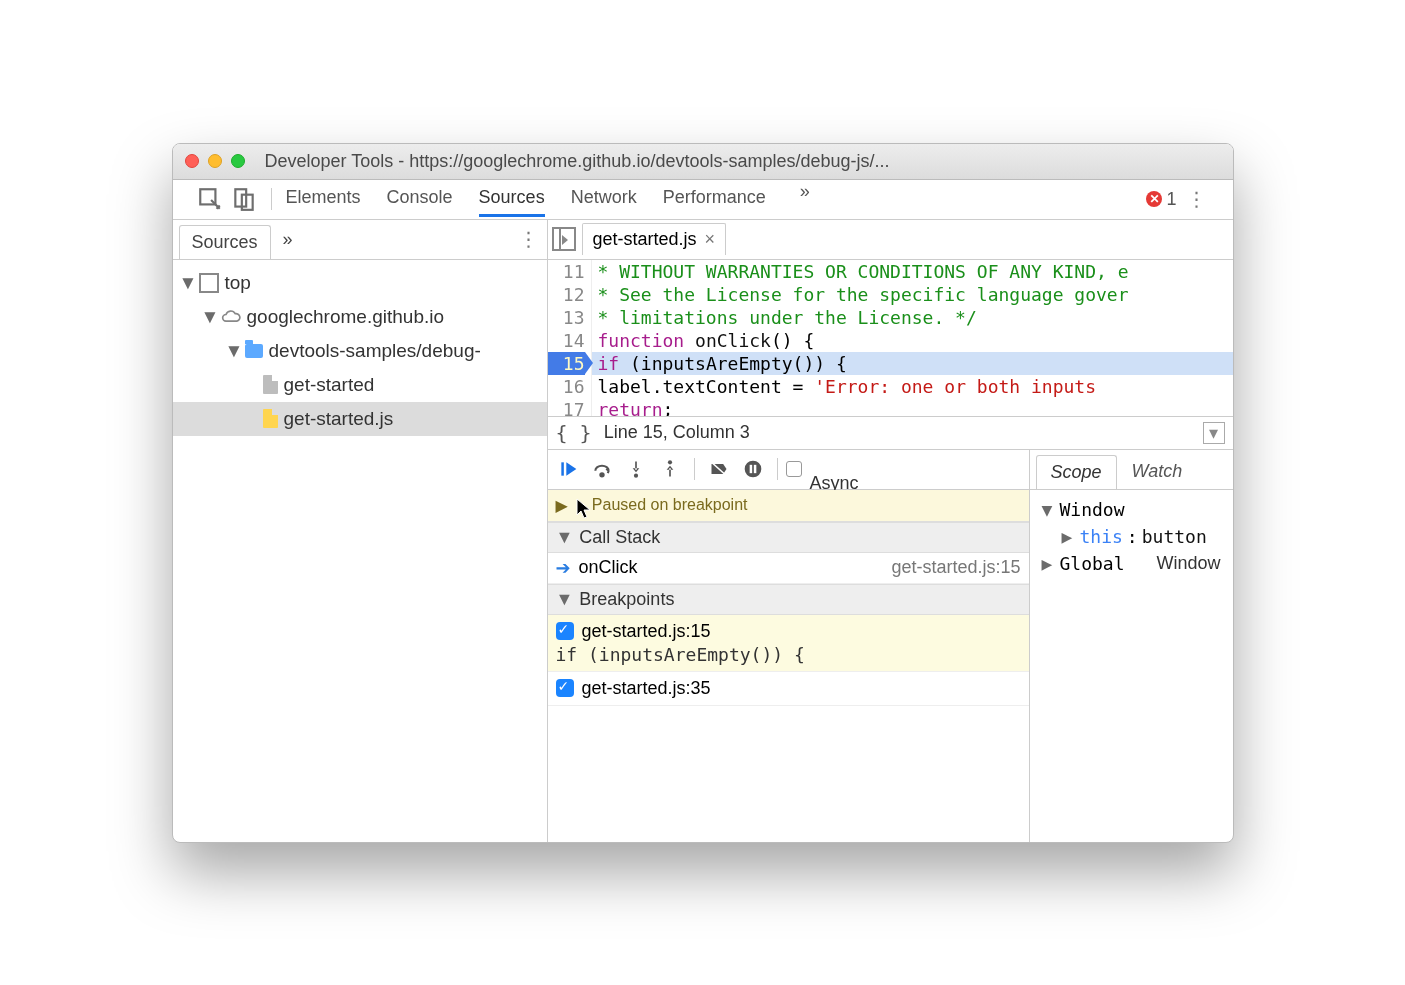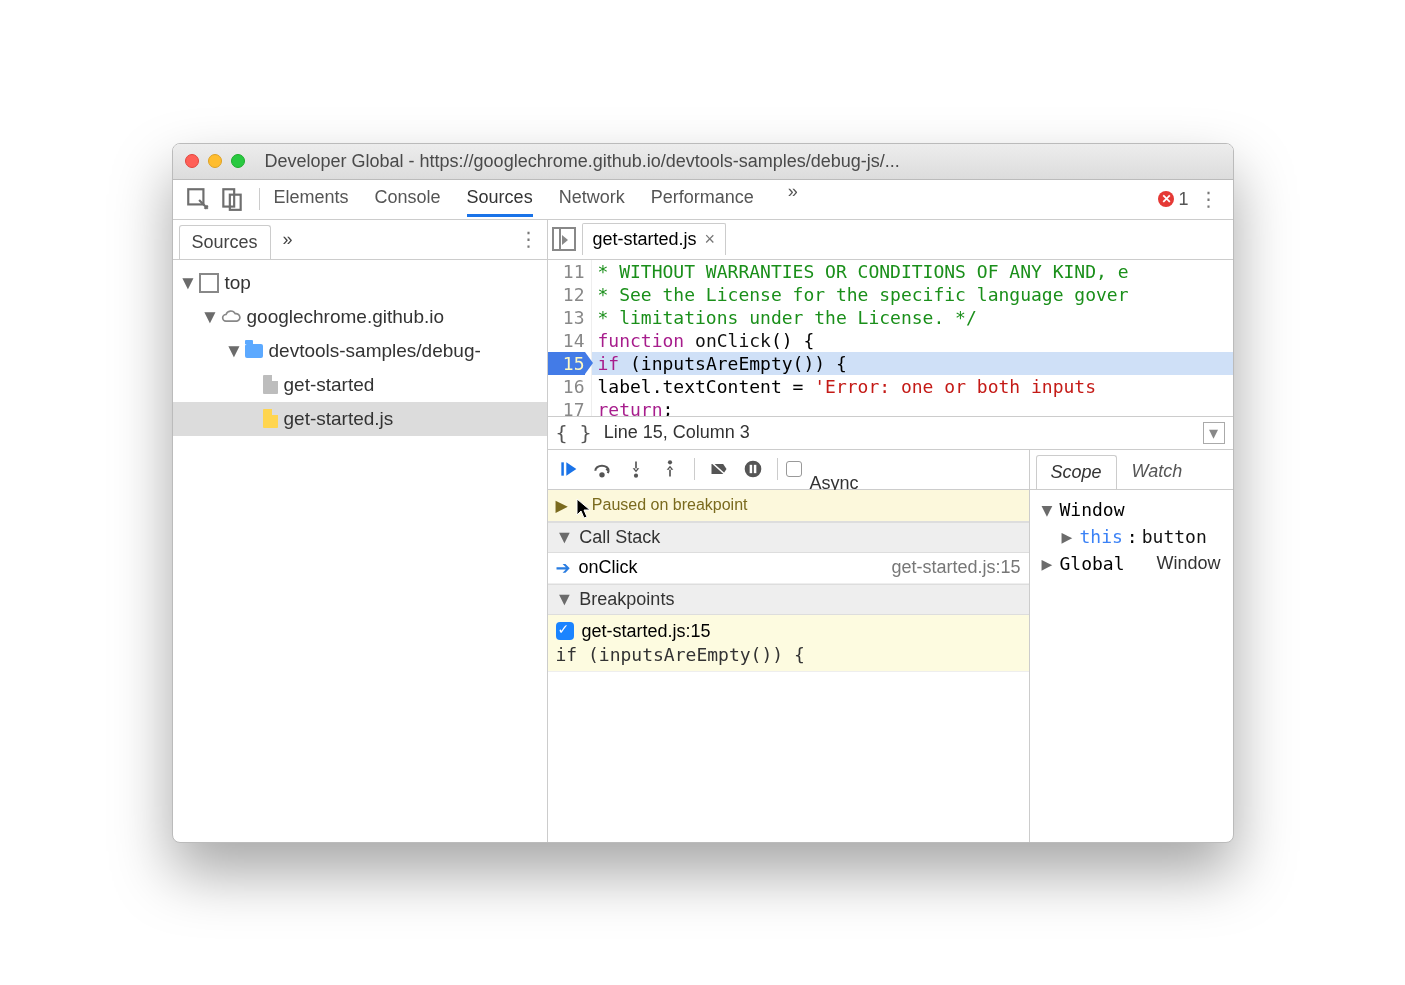--- a/index.html
+++ b/index.html
@@ -38,21 +38,21 @@
   .yellow { background:#ffbd2e; border:1px solid #dea123; }
   .green { background:#28c940; border:1px solid #1dad2b; }
   .title { font-size: 18px; color:#4a4a4a; white-space: nowrap; overflow: hidden; }
   .toolbar {
     height: 40px;
     border-bottom: 1px solid #ccc;
     display: flex;
     align-items: center;
     font-size: 18px;
     color: #555;
-    padding: 0 12px;
+    padding: 0 24px;
     gap: 8px;
   }
   .tb-icon { width: 26px; height: 26px; display:flex; align-items:center; justify-content:center; color:#6e6e6e; }
   .tb-sep { width:1px; height:22px; background:#ccc; margin:0 6px; }
   .tabs { display:flex; gap:26px; flex:1; }
   .tab { color:#555; cursor:pointer; padding:6px 0; }
   .tab.active { color:#333; border-bottom:3px solid #1a73e8; }
   .chevrons { color:#555; margin-left:8px; }
   .errbadge { display:flex; align-items:center; gap:4px; margin-left:auto; font-size:18px; }
   .errbadge .dot { width:16px; height:16px; border-radius:50%; background:#e53935; color:#fff; font-size:12px; display:flex; align-items:center; justify-content:center; font-weight:bold; }
@@ -152,21 +152,21 @@
 <body>
 
 <div class="window">
 
   <div class="titlebar">
     <div class="traffic">
       <div class="light red"></div>
       <div class="light yellow"></div>
       <div class="light green"></div>
     </div>
-    <div class="title">Developer Global - https://googlechrome.github.io/devtools-samples/debug-js/...</div>
+    <div class="title">Developer Tools - https://googlechrome.github.io/devtools-samples/debug-js/...</div>
   </div>
 
   <div class="toolbar">
     <div class="tb-icon">
       <svg viewBox="0 0 24 24" fill="none" stroke="currentColor" stroke-width="2">
           <rect x="3" y="3" width="14" height="14"></rect>
           <path d="M13 13 l8 8 M18 21 l3 -3"></path>
         </svg>
     </div>
     <div class="tb-icon">
@@ -335,20 +335,26 @@
               <span class="tri">▼</span>
                 <span>Breakpoints</span>
             </div>
             <div class="bp-row active">
               <div class="bp-head">
                 <span class="bp-cb"></span>
                 <span>get-started.js:15</span>
               </div>
               <div class="bp-code">if (inputsAreEmpty()) {</div>
             </div>
+            <div class="bp-row">
+              <div class="bp-head">
+                <span class="bp-cb"></span>
+                <span>get-started.js:35</span>
+              </div>
+            </div>
           </div>
         </div>
 
         <div class="dbgright">
           <div class="scopetabs">
             <div class="scopetab">Scope</div>
             <div class="scopetab inactive">Watch</div>
           </div>
           <div class="scope-body">
             <div class="scope-row">

